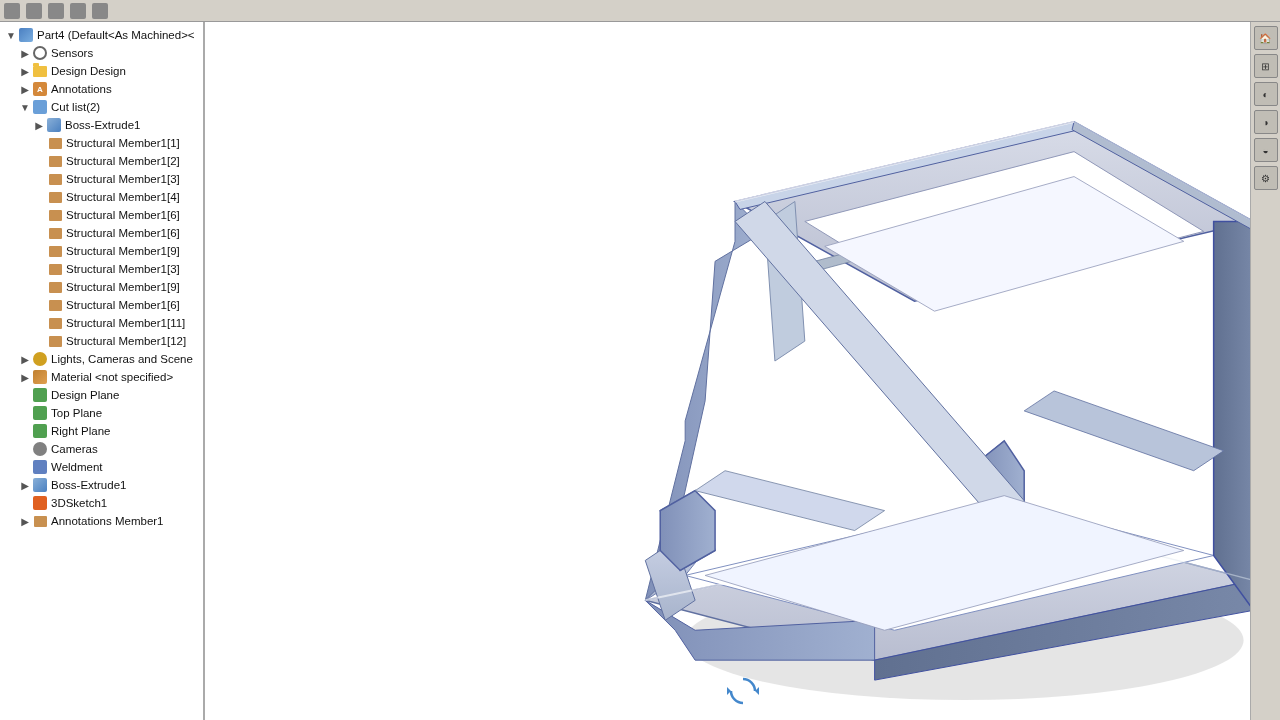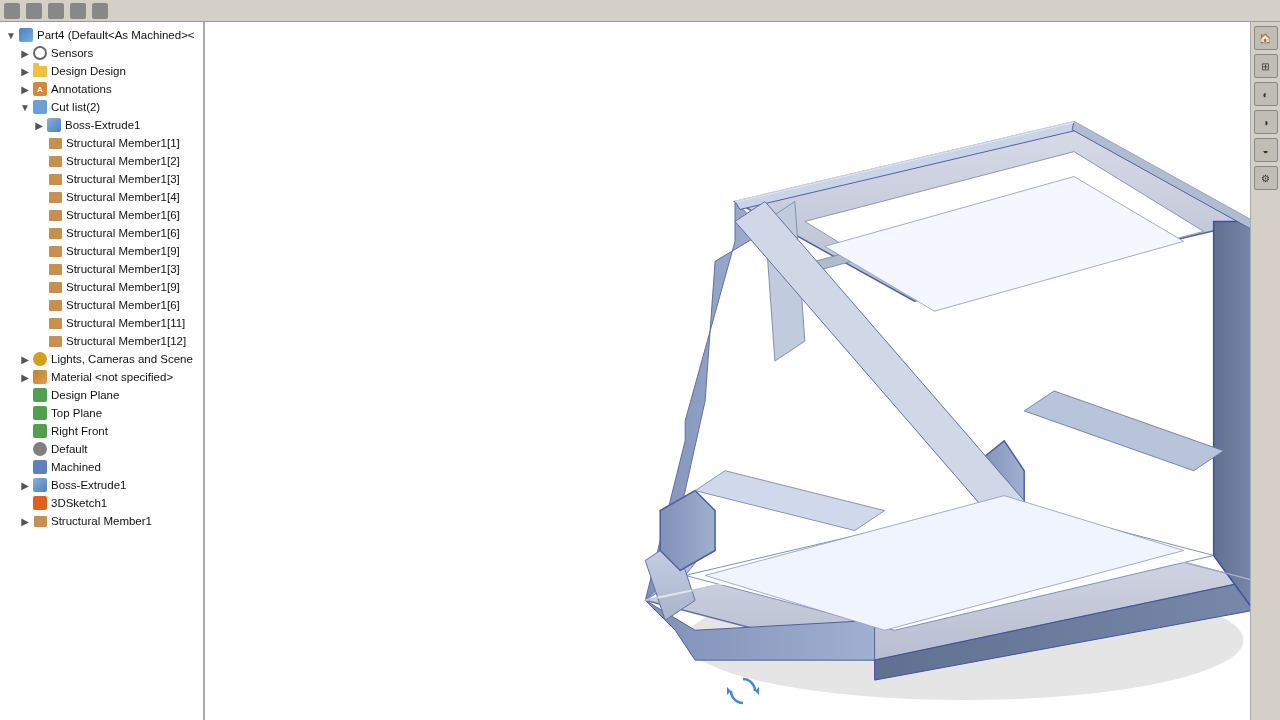--- a/index.html
+++ b/index.html
@@ -424,37 +424,37 @@
             <div class="icon-plane"></div>
           </span>
         <span>Top Plane</span>
       </div>
 
       <div class="tree-item indent-1">
         <span class="expand-arrow"></span>
         <span class="tree-icon">
             <div class="icon-plane"></div>
           </span>
-        <span>Right Front</span>
+        <span>Right Plane</span>
       </div>
 
       <div class="tree-item indent-1">
         <span class="expand-arrow"></span>
         <span class="tree-icon">
             <div class="icon-origin"></div>
           </span>
-        <span>Default</span>
+        <span>Cameras</span>
       </div>
 
       <div class="tree-item indent-1">
         <span class="expand-arrow"></span>
         <span class="tree-icon">
             <div class="icon-weldment"></div>
           </span>
-        <span>Machined</span>
+        <span>Weldment</span>
       </div>
 
       <div class="tree-item indent-1">
         <span class="expand-arrow">▶</span>
         <span class="tree-icon">
             <div class="icon-extrude"></div>
           </span>
         <span>Boss-Extrude1</span>
       </div>
 
@@ -464,21 +464,21 @@
             <div class="icon-3dsketch"></div>
           </span>
         <span>3DSketch1</span>
       </div>
 
       <div class="tree-item indent-1">
         <span class="expand-arrow">▶</span>
         <span class="tree-icon">
             <div class="icon-structural"></div>
           </span>
-        <span>Structural Member1</span>
+        <span>Annotations Member1</span>
       </div>
 
     </div>
   </div>
 
   <div class="right-panel">
     <div class="viewport">
 
       <svg class="model-svg" viewBox="0 0 1075 700" xmlns="http://www.w3.org/2000/svg">
 

